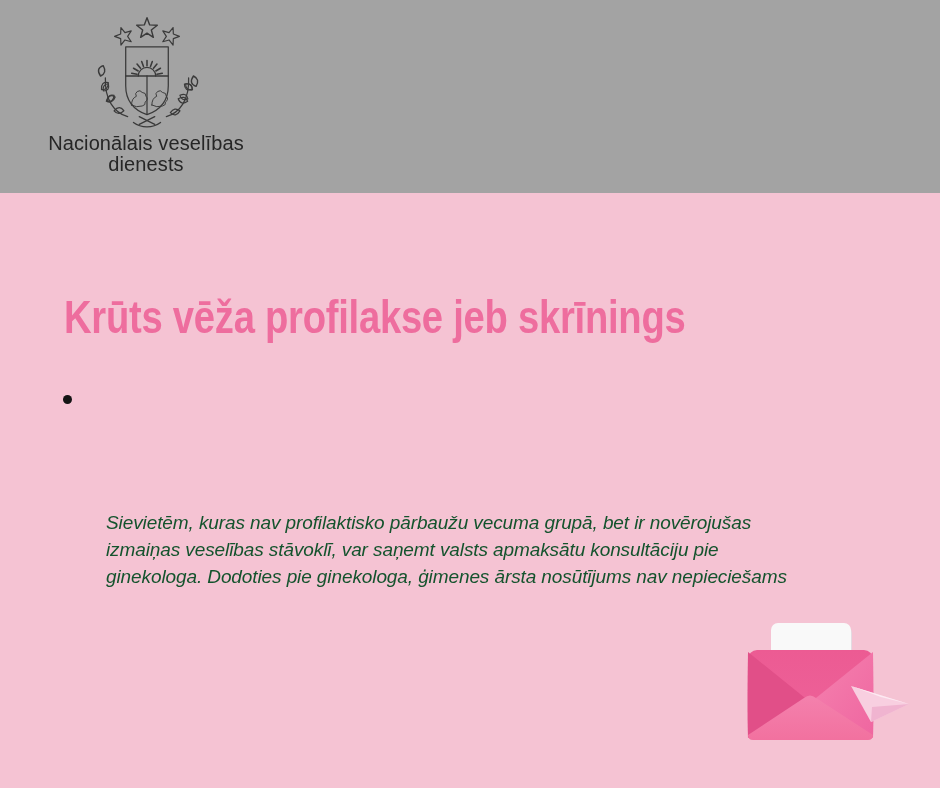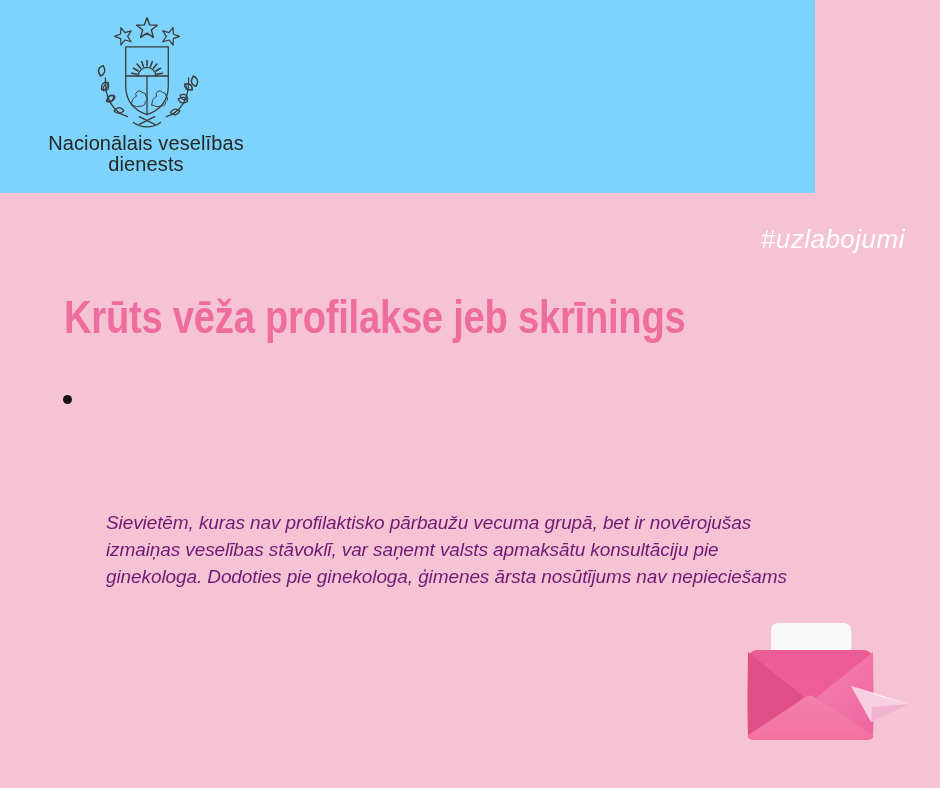--- a/index.html
+++ b/index.html
@@ -3,21 +3,21 @@
 <meta charset="utf-8">
 <style>
   html,body { margin:0; padding:0; background:#e9e9e9; }
   * { box-sizing:border-box; }
   .canvas {
     position:relative; width:940px; height:788px; overflow:hidden;
     font-family:"Liberation Sans", sans-serif; background:#f5c3d3;
   }
   
   .header {
-    position:absolute; top:0; left:0; width:815px; height:193px; background:#7dd3fc;
+    position:absolute; top:0; left:0; width:940px; height:193px; background:#a3a3a3;
   }
   .logo { position:absolute; left:88px; top:16px; width:118px; height:120px; }
   .logo svg { width:100%; height:100%; }
   .org-name {
     position:absolute; left:26px; top:133px; width:240px;
     text-align:center; font-size:20px; line-height:21px; color:#262626;
     white-space:pre-line; letter-spacing:0.1px;
   }
   
   .pink-body {
@@ -40,21 +40,21 @@
   .bullet-dot {
     flex:0 0 auto; width:9px; height:9px; border-radius:50%;
     background:#141414; margin-top:11px;
   }
   .bullet-text {
     margin-left:34px; font-size:21.5px; line-height:32px; color:#141414;
     white-space:pre-line; letter-spacing:-0.1px;
   }
   .note-text {
     position:absolute; left:106px; top:316px; width:810px;
-    font-size:19px; line-height:27px; font-style:italic; color:#701a75;
+    font-size:19px; line-height:27px; font-style:italic; color:#14532d;
     white-space:pre-line; letter-spacing:-0.1px;
   }
   .envelope { position:absolute; left:743px; top:417px; width:172px; height:142px; }
   .envelope svg { width:100%; height:100%; }
 </style>
 </head>
 <body>
 
 <div class="canvas">
 
@@ -100,21 +100,20 @@
         <path d="M46 110 C 54 116, 66 116, 74 110"></path>
         <path d="M52 104 L 68 112 M68 104 L52 112"></path>
       </svg>
     </div>
     <div class="org-name">Nacionālais veselības
 dienests</div>
   </div>
 
   <div class="pink-body">
 
-    <div class="hashtag">#uzlabojumi</div>
 
     <div class="title">Krūts vēža profilakse jeb skrīnings</div>
 
     <div class="bullet-item">
       <div class="bullet-dot"></div>
     </div>
 
     <div class="note-text">Sievietēm, kuras nav profilaktisko pārbaužu vecuma grupā, bet ir novērojušas
 izmaiņas veselības stāvoklī, var saņemt valsts apmaksātu konsultāciju pie
 ginekologa. Dodoties pie ginekologa, ģimenes ārsta nosūtījums nav nepieciešams</div>

